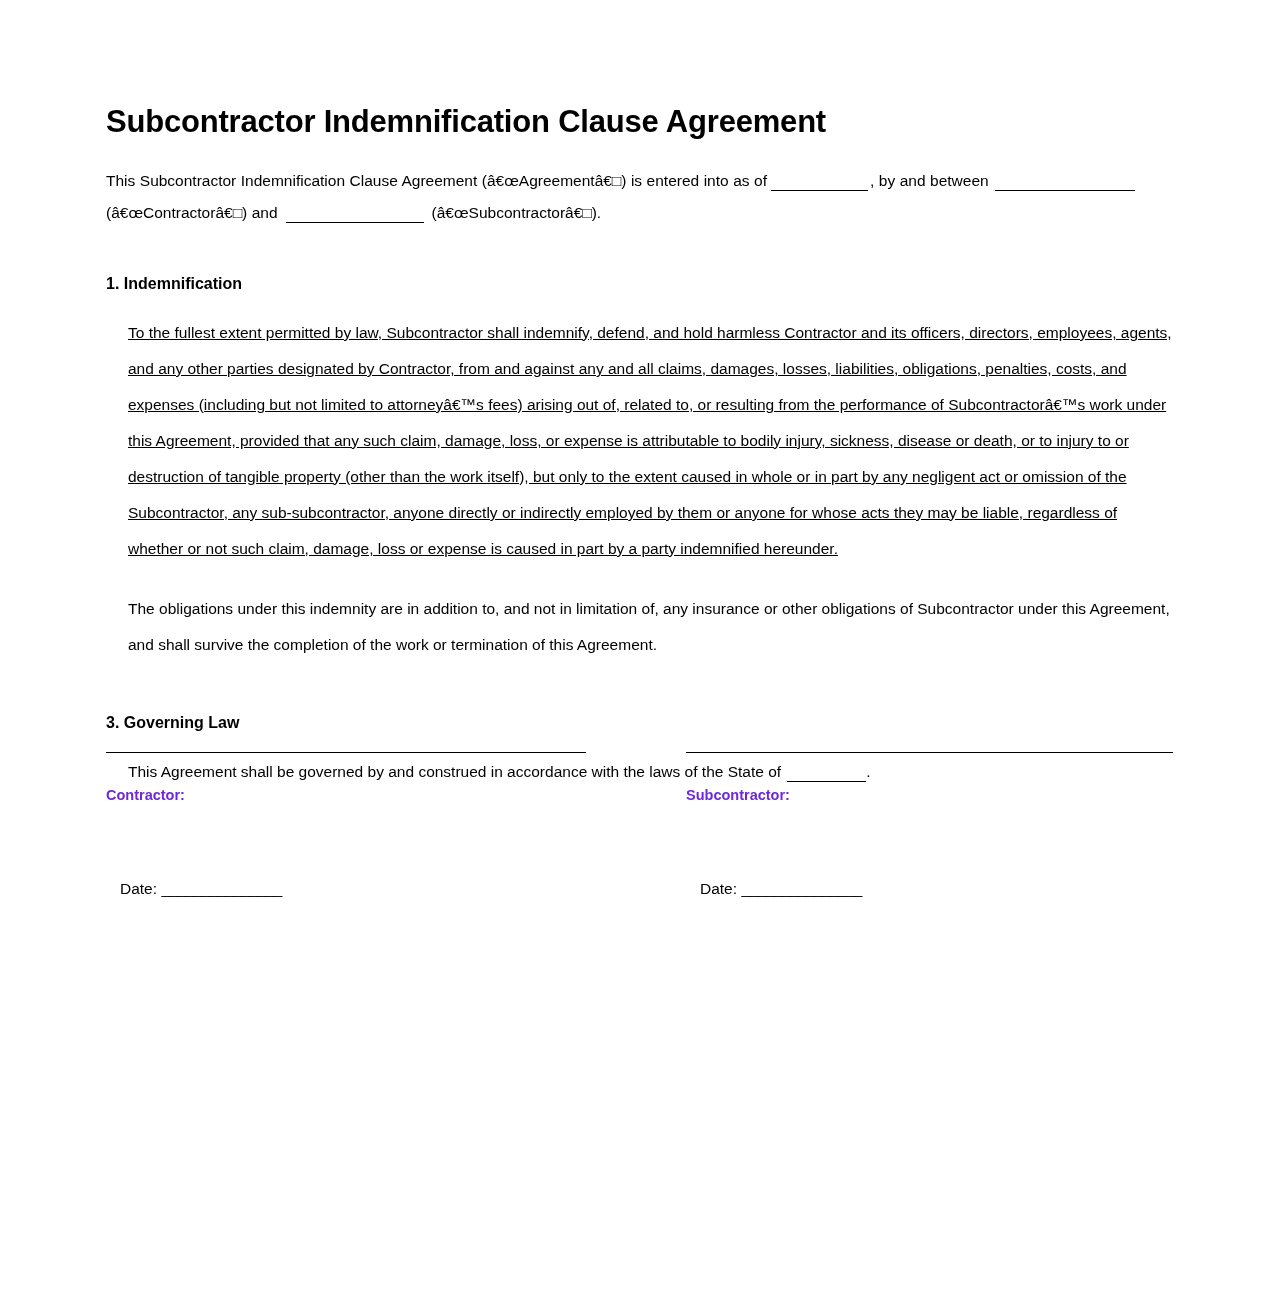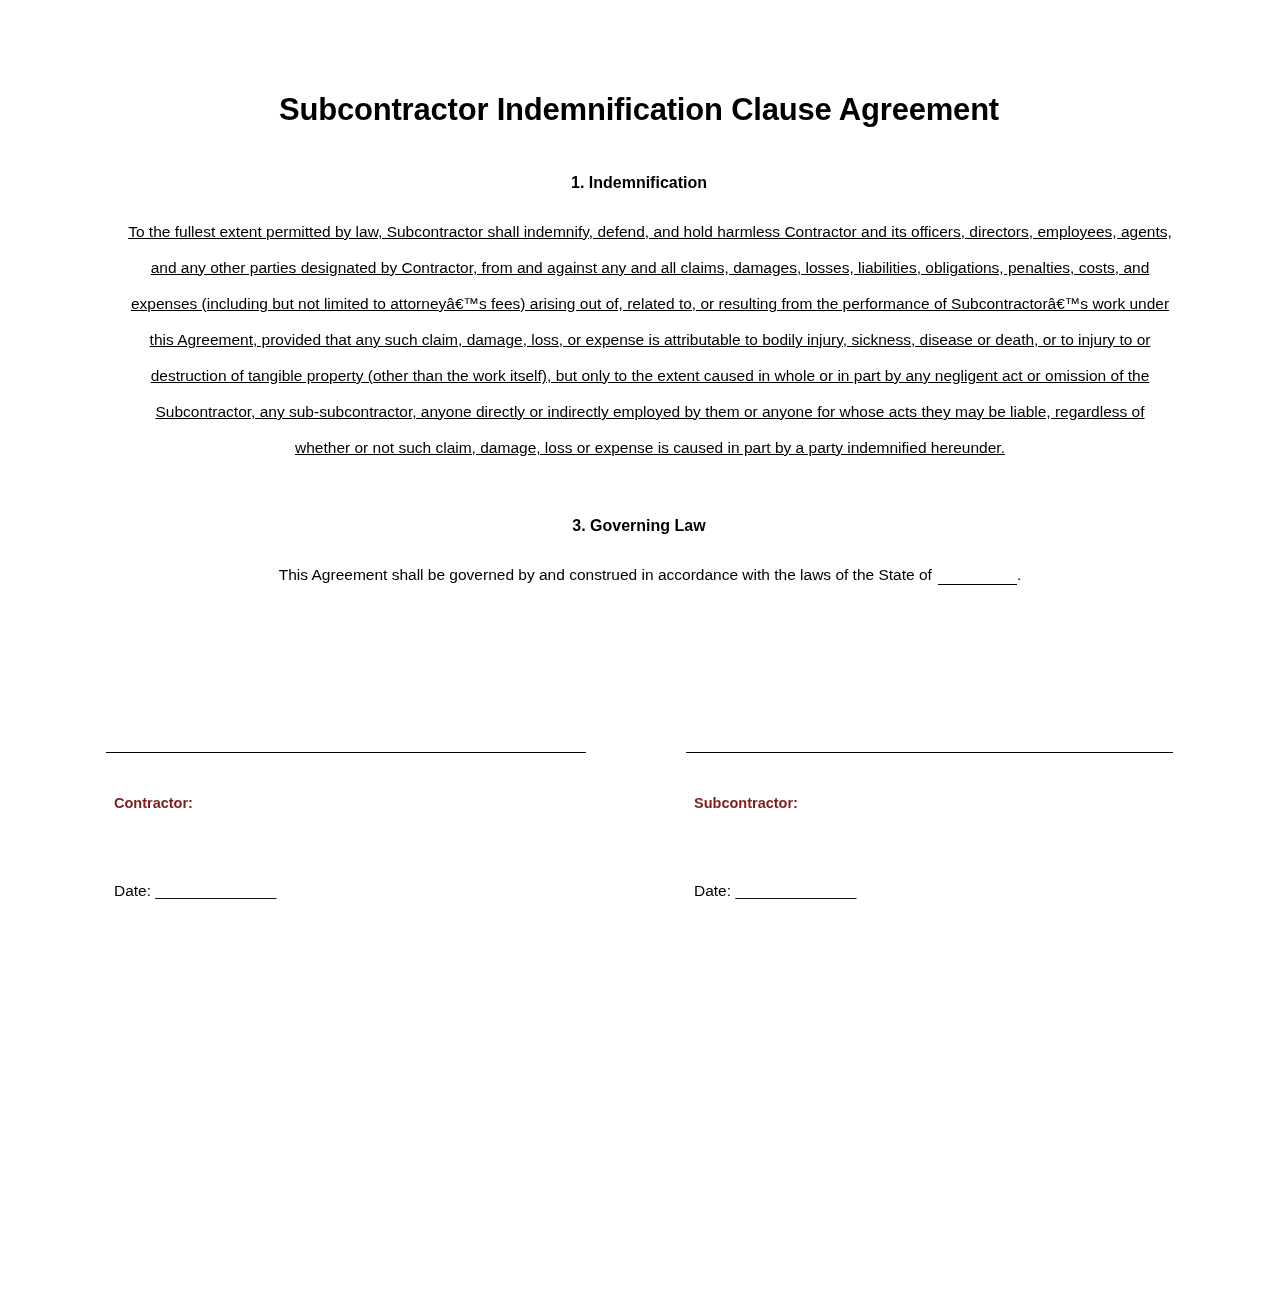--- a/index.html
+++ b/index.html
@@ -20,23 +20,22 @@
     width: 1278px;
     height: 1300px;
     box-sizing: border-box;
     padding: 0;
     background: #ffffff;
   }
 
   .content {
     position: absolute;
     left: 106px;
-    top: 0;
+    top: 12px;
     width: 1066px;
-    text-align: center;
   }
 
   
   .doc-title {
     font-size: 31px;
     font-weight: bold;
     line-height: 1.15;
     letter-spacing: -0.2px;
     margin: 0;
     padding-top: 92px;
@@ -106,50 +105,55 @@
 
   .sign-rule {
     height: 0;
     border-top: 1.6px solid #000000;
     width: 100%;
     margin: 0;
   }
   .sign-label {
     font-size: 14.5px;
     font-weight: bold;
-    margin: 8px;
+    margin: 0;
     padding-top: 34px;
-    color: #7f1d1d;
+    color: #6d28d9;
     white-space: nowrap;
   }
   .sign-date {
     font-size: 15.5px;
     font-weight: normal;
-    margin: 8px;
+    margin: 14px;
     padding-top: 63px;
     color: #000000;
     white-space: nowrap;
   }
   .date-underscores {
     letter-spacing: -0.6px;
   }
 </style>
 </head>
 <body>
 
 <div class="page">
 
   <div class="content">
 
     <h1 class="doc-title">Subcontractor Indemnification Clause Agreement</h1>
 
+    <p class="intro">
+      <span>This Subcontractor Indemnification Clause Agreement (â€œAgreementâ€□) is entered into as of</span><span class="blank blank-date-of"></span><span>, by and between</span><span class="blank blank-between"></span><br>
+      <span>(â€œContractorâ€□) and</span><span class="blank blank-contractor"></span><span>(â€œSubcontractorâ€□).</span>
+    </p>
 
     <h2 class="section-heading sec1-heading">1. Indemnification</h2>
     <p class="section-body sec1-body">To the fullest extent permitted by law, Subcontractor shall indemnify, defend, and hold harmless Contractor and its officers, directors, employees, agents, and any other parties designated by Contractor, from and against any and all claims, damages, losses, liabilities, obligations, penalties, costs, and expenses (including but not limited to attorneyâ€™s fees) arising out of, related to, or resulting from the performance of Subcontractorâ€™s work under this Agreement, provided that any such claim, damage, loss, or expense is attributable to bodily injury, sickness, disease or death, or to injury to or destruction of tangible property (other than the work itself), but only to the extent caused in whole or in part by any negligent act or omission of the Subcontractor, any sub-subcontractor, anyone directly or indirectly employed by them or anyone for whose acts they may be liable, regardless of whether or not such claim, damage, loss or expense is caused in part by a party indemnified hereunder.</p>
 
+    <p class="section-body sec2-body">The obligations under this indemnity are in addition to, and not in limitation of, any insurance or other obligations of Subcontractor under this Agreement, and shall survive the completion of the work or termination of this Agreement.</p>
 
     <h2 class="section-heading sec3-heading">3. Governing Law</h2>
     <p class="section-body sec3-body">
       <span>This Agreement shall be governed by and construed in accordance with the laws of the State of</span><span class="blank blank-state"></span><span>.</span>
     </p>
 
   </div>
 
   <div class="sign-block">
 

